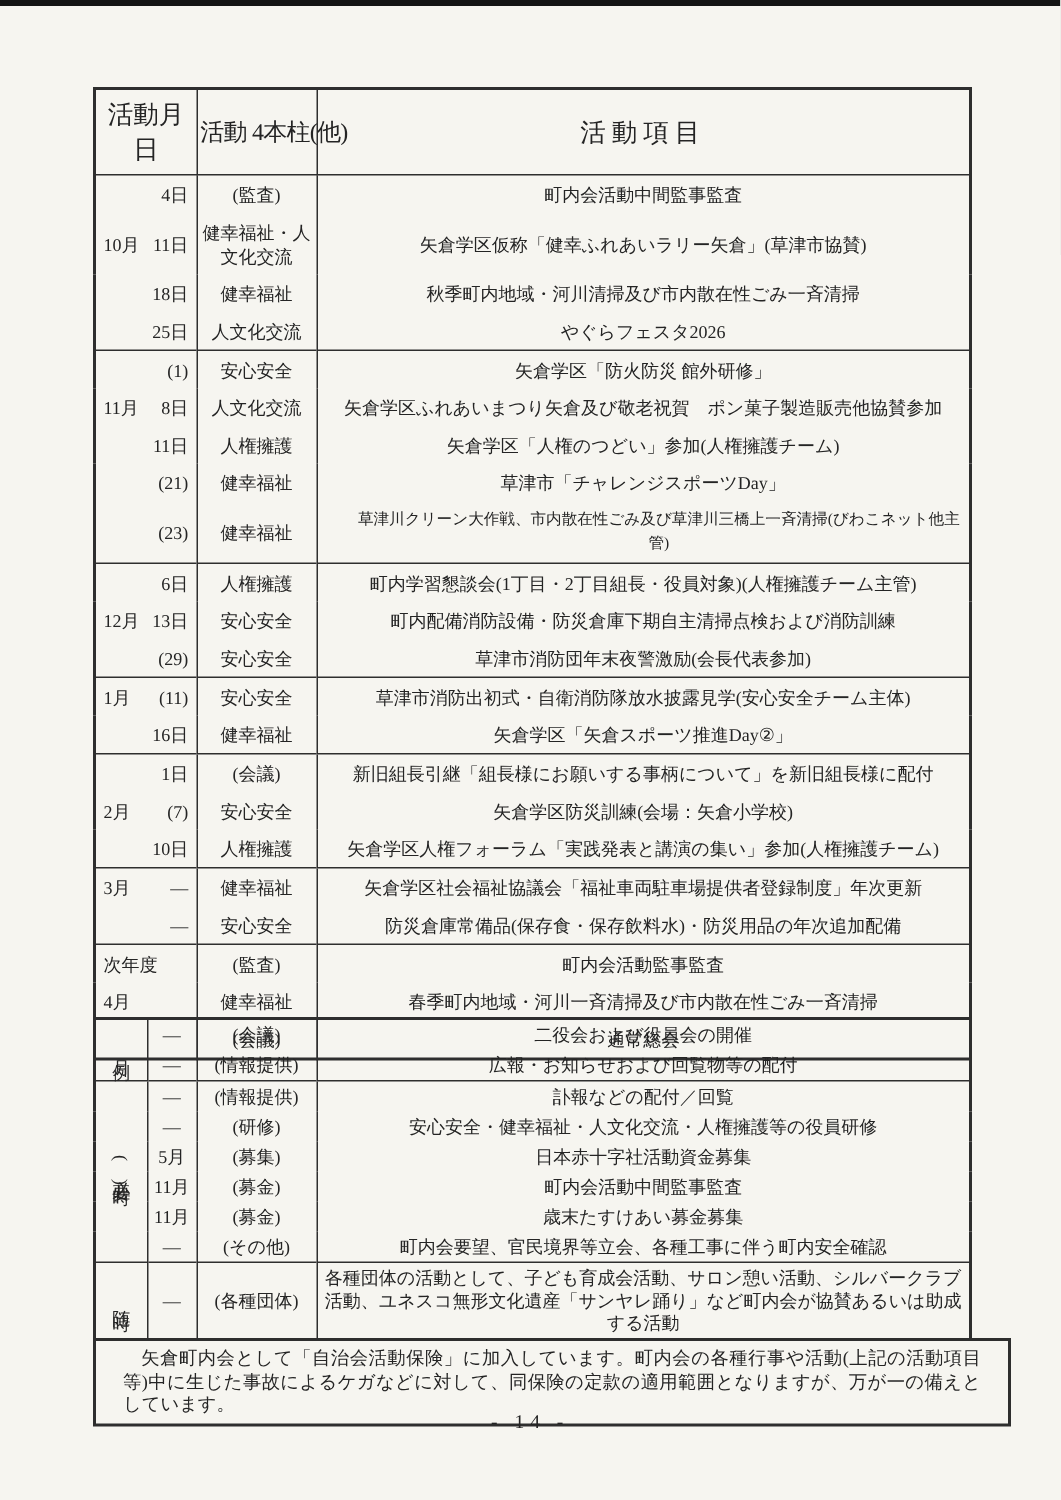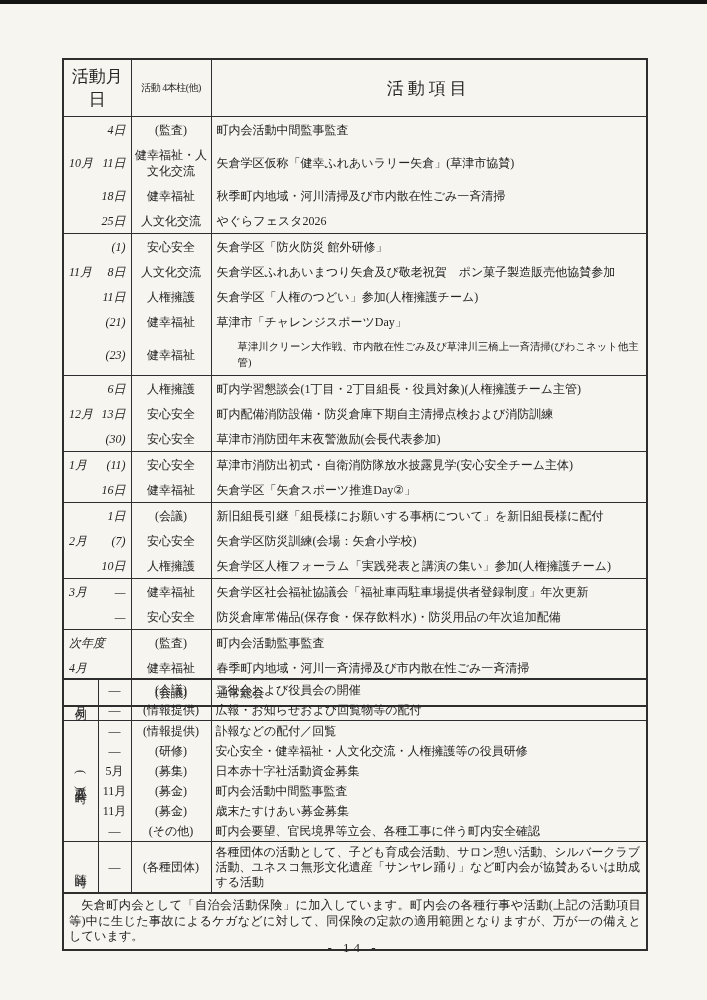--- a/index.html
+++ b/index.html
@@ -26,48 +26,48 @@
     table-layout:fixed;
   }
   .t1{left:62px;top:58px;width:584px;border:2px solid var(--border);}
   .t2{left:62px;top:678px;width:584px;border:2px solid var(--border);}
   .t1 thead th{
     border-bottom:1px solid var(--border);
     font-weight:normal;font-size:17px;
     padding:5px 2px;text-align:center;
     vertical-align:middle;
   }
-  .t1 th.h-cat{font-size:10px;white-space:nowrap;letter-spacing:-0.5px;}
+  .t1 th.h-cat{font-size:16px;white-space:nowrap;letter-spacing:-0.5px;}
   .t1 th.h-item{letter-spacing:4px;}
   .t1 tbody{border-top:1px solid var(--border);}
   .t2 tbody{border-top:1px solid var(--border);}
   .b-r{border-right:1px solid var(--border);}
   .t1 td{
     font-size:12px;line-height:16px;
     padding:4.5px 5px;vertical-align:middle;
   }
   .t2 td,.t2 th{
     font-size:12px;line-height:15px;
     padding:2.5px 4px;vertical-align:middle;font-weight:normal;
   }
-  .date-wrap{display:flex;justify-content:space-between;align-items:baseline;font-style:italic;}
+  .date-wrap{display:flex;justify-content:space-between;align-items:baseline;}
   .month{white-space:nowrap;}
   .day{white-space:nowrap;margin-left:auto;}
   td.cat{text-align:center;padding-left:2px;padding-right:2px;}
-  td.item{text-align:left;}
+  td.item{text-align:center;}
   td.day-cell{text-align:center;}
   th.vlabel{vertical-align:middle;text-align:center;}
   .vlabel-inner{
     writing-mode:vertical-rl;text-orientation:mixed;
     margin:0 auto;font-size:12px;letter-spacing:3px;line-height:14px;
   }
   .note{
     position:absolute;left:62px;top:892px;width:572px;
     border:2px solid var(--border);
-    padding:4px 5px;
+    padding:4px 18px;
     font-size:12.2px;line-height:15.5px;
     text-indent:1em;text-align:justify;
   }
   .pageno{
     position:absolute;top:940px;left:0;width:707px;
     text-align:center;font-size:13px;letter-spacing:4px;
     font-family:Liberation Serif, serif;
   }
 </style>
 </head>
@@ -201,21 +201,21 @@
               <span class="day">13日</span>
             </div>
           </td>
           <td class="b-r cat">安心安全</td>
           <td class="item">町内配備消防設備・防災倉庫下期自主清掃点検および消防訓練</td>
         </tr>
         <tr>
           <td class="b-r">
             <div class="date-wrap">
               <span class="month"></span>
-              <span class="day">(30)</span>
+              <span class="day">(29)</span>
             </div>
           </td>
           <td class="b-r cat">安心安全</td>
           <td class="item">草津市消防団年末夜警激励(会長代表参加)</td>
         </tr>
       </tbody>
       <tbody class="sec">
         <tr>
           <td class="b-r">
             <div class="date-wrap">

